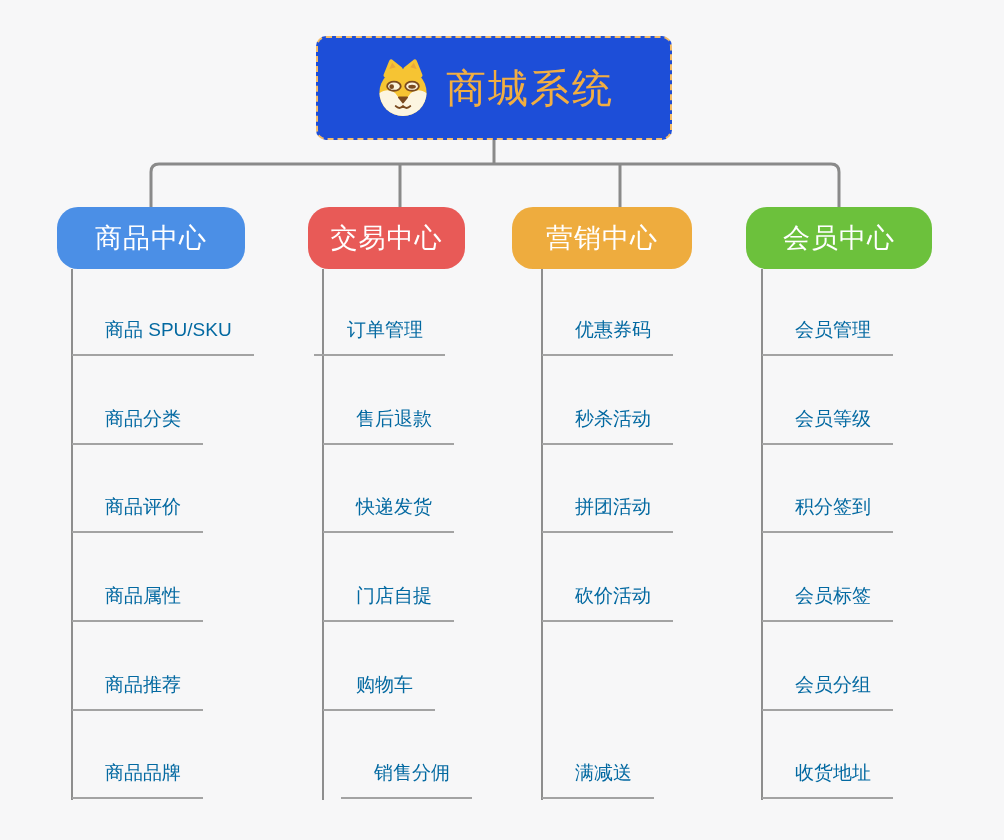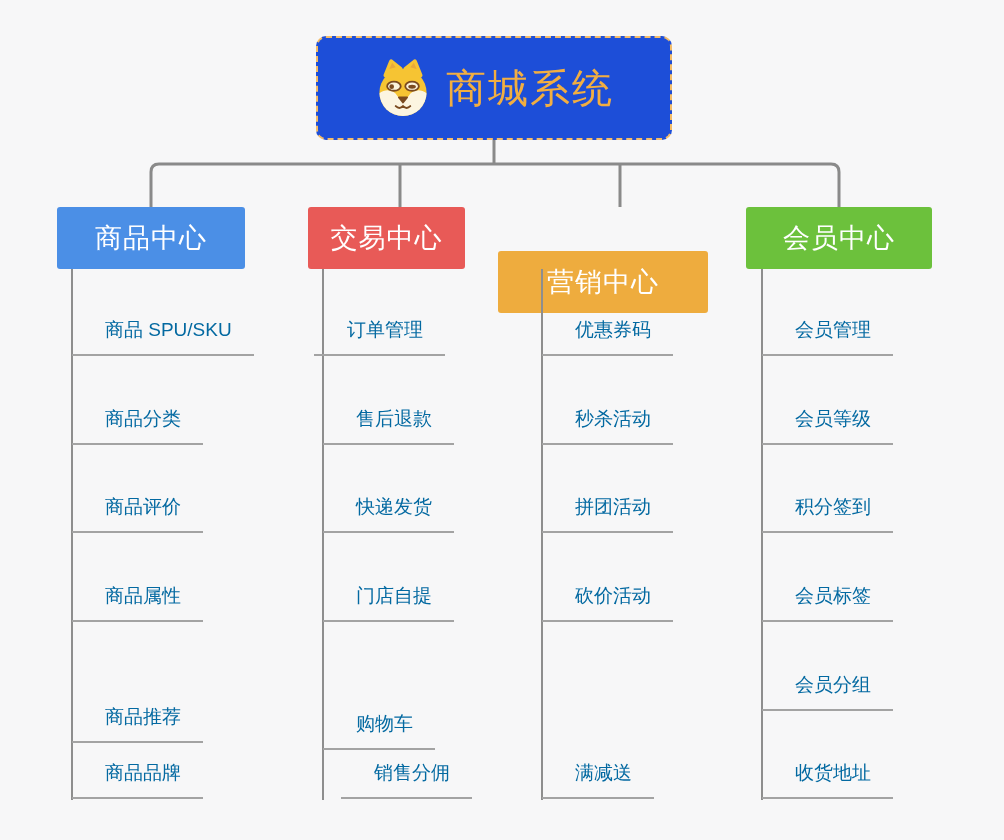--- a/index.html
+++ b/index.html
@@ -36,32 +36,32 @@
   .root-title {
     font-size: 40px;
     color: #F2AE41;
     letter-spacing: 2px;
     white-space: nowrap;
   }
   .branch-node {
     position: absolute;
     top: 207px;
     height: 62px;
-    border-radius: 3px;
+    border-radius: 21px;
     display: flex;
     align-items: center;
     justify-content: center;
     color: #FFFFFF;
     font-size: 27px;
     letter-spacing: 1px;
     white-space: nowrap;
   }
   .branch-0 { left: 57px;  width: 188px; }
   .branch-1 { left: 308px; width: 157px; }
-  .branch-2 { left: 498px; width: 210px; margin-top: 44px; }
+  .branch-2 { left: 512px; width: 180px; }
   .branch-3 { left: 746px; width: 186px; }
   .trunk {
     position: absolute;
     top: 269px;
     width: 2px;
     height: 531px;
     background: #8E8E8E;
   }
   .leaf {
     position: absolute;
@@ -124,28 +124,28 @@
 
   <div class="trunk" style="left:71px;"></div>
   <div class="trunk" style="left:322px;"></div>
   <div class="trunk" style="left:541px;"></div>
   <div class="trunk" style="left:761px;"></div>
 
   <div class="leaf" style="left:72px;top:316px;"><span>商品 SPU/SKU</span></div>
   <div class="leaf" style="left:72px;top:405px;"><span>商品分类</span></div>
   <div class="leaf" style="left:72px;top:493px;"><span>商品评价</span></div>
   <div class="leaf" style="left:72px;top:582px;"><span>商品属性</span></div>
-  <div class="leaf" style="left:72px;top:671px;margin-top:32px;"><span>商品推荐</span></div>
+  <div class="leaf" style="left:72px;top:671px;"><span>商品推荐</span></div>
   <div class="leaf" style="left:72px;top:759px;"><span>商品品牌</span></div>
 
   <div class="leaf" style="left:314px;top:316px;text-align:right;"><span>订单管理</span></div>
   <div class="leaf" style="left:323px;top:405px;"><span>售后退款</span></div>
   <div class="leaf" style="left:323px;top:493px;"><span>快递发货</span></div>
   <div class="leaf" style="left:323px;top:582px;"><span>门店自提</span></div>
-  <div class="leaf" style="left:323px;top:710px;"><span>购物车</span></div>
+  <div class="leaf" style="left:323px;top:671px;"><span>购物车</span></div>
   <div class="leaf" style="left:323px;top:759px;padding-left:18px;"><span>销售分佣</span></div>
 
   <div class="leaf" style="left:542px;top:316px;"><span>优惠券码</span></div>
   <div class="leaf" style="left:542px;top:405px;"><span>秒杀活动</span></div>
   <div class="leaf" style="left:542px;top:493px;"><span>拼团活动</span></div>
   <div class="leaf" style="left:542px;top:582px;"><span>砍价活动</span></div>
   <div class="leaf" style="left:542px;top:759px;"><span>满减送</span></div>
 
   <div class="leaf" style="left:762px;top:316px;"><span>会员管理</span></div>
   <div class="leaf" style="left:762px;top:405px;"><span>会员等级</span></div>

